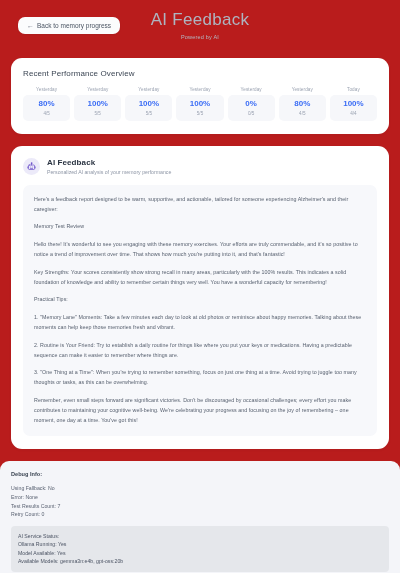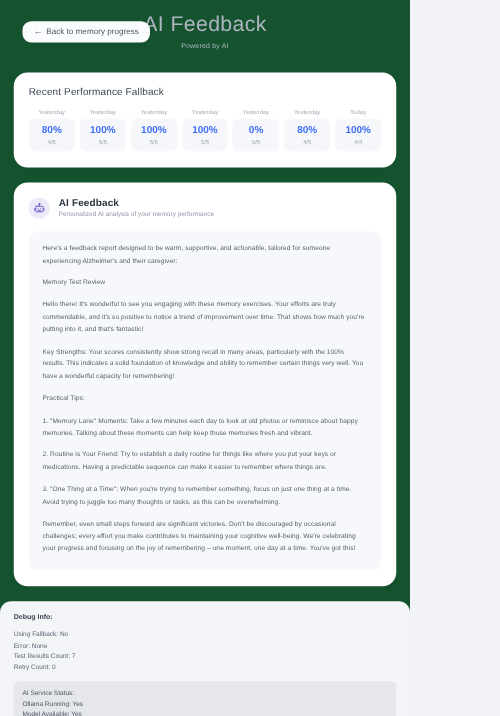--- a/index.html
+++ b/index.html
@@ -4,23 +4,23 @@
 <style>
   * { box-sizing: border-box; margin: 0; padding: 0; }
   html, body {
     width: 400px;
     height: 573px;
     background: #f1f3f8;
     font-family: "Liberation Sans", sans-serif;
     overflow: hidden;
   }
   .page {
-    width: 328px;
+    width: 400px;
     height: 573px;
-    background: #14532d;
+    background: #b91c1c;
     position: relative;
   }
 
   
   .header {
     position: relative;
     height: 52px;
   }
   .back-btn {
     position: absolute;
@@ -169,21 +169,21 @@
       <span class="back-arrow">←</span>
       <span>Back to memory progress</span>
     </button>
     <div class="title-wrap">
       <div class="page-title">AI Feedback</div>
       <div class="page-sub">Powered by AI</div>
     </div>
   </div>
 
   <div class="card perf-card">
-    <div class="perf-title">Recent Performance Fallback</div>
+    <div class="perf-title">Recent Performance Overview</div>
     <div class="perf-row" id="perf-row">
         <div class="perf-col">
           <div class="perf-day">Yesterday</div>
           <div class="perf-box">
             <div class="perf-pct">80%</div>
             <div class="perf-frac">4/5</div>
           </div>
         </div>
         <div class="perf-col">
           <div class="perf-day">Yesterday</div>

